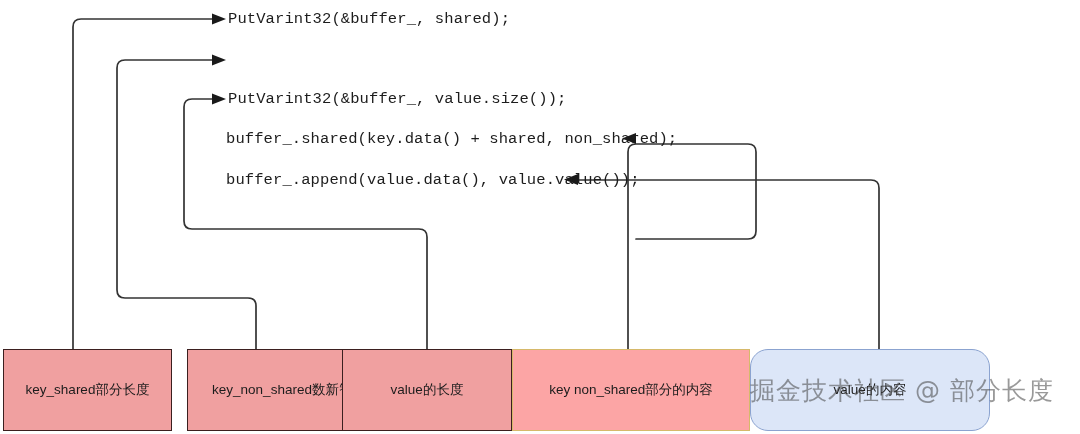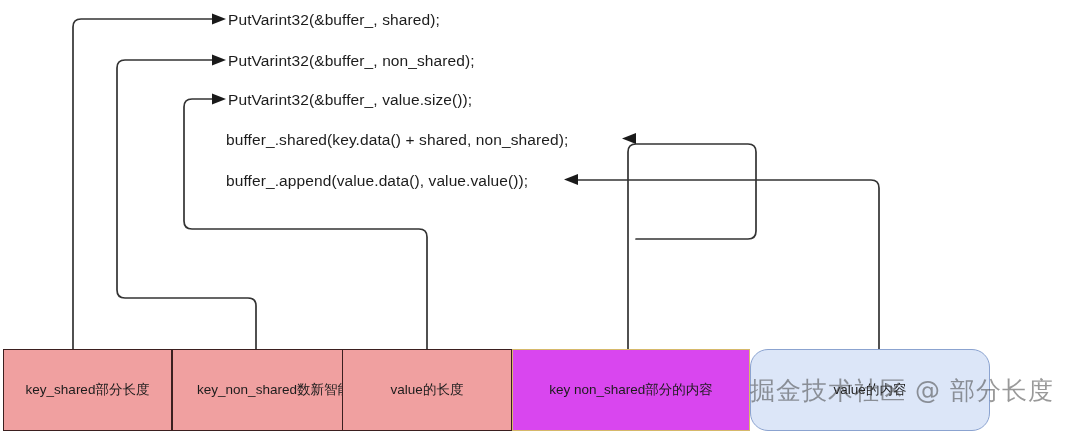--- a/index.html
+++ b/index.html
@@ -41,21 +41,21 @@
   }
   #connectors polygon {
     fill: #1a1a1a;
   }
 
   
   .code-line {
     position: absolute;
     white-space: nowrap;
     color: #1c1c1c;
-    font-family: Liberation Sans, sans-serif;
+    font-family: Liberation Mono, monospace;
     font-size: 15.5px;
     letter-spacing: 0.1px;
     line-height: 1;
   }
   .code-line-0 { left: 228px; top: 12px; }
   .code-line-1 { left: 228px; top: 53px; }
   .code-line-2 { left: 228px; top: 92px; }
   .code-line-3 { left: 226px; top: 132px; }
   .code-line-4 { left: 226px; top: 173px; }
 
@@ -79,29 +79,29 @@
     font-size: 13.5px;
     color: #1c1c1c;
     line-height: 1.35;
     padding: 0 4px;
   }
   .seg-pink {
     background: #f0a0a0;
     border: 1.6px solid #3b1f1f;
   }
   .seg-yellow {
-    background: #d946ef;
+    background: #fca5a5;
     border: 1.6px solid #d6b96a;
   }
   .seg-blue {
     background: #dce6f8;
     border: 1.6px solid #8ba3d0;
   }
   .seg-0 { left: 0px;   width: 169px; }
-  .seg-1 { left: 169px; width: 204px; }
+  .seg-1 { left: 184px; width: 204px; }
   .seg-2 { left: 339px; width: 170px; text-align: right; }
   .seg-3 { left: 509px; width: 238px; }
   .seg-4 { left: 747px; width: 240px; border-radius: 18px; }
 
   
   #watermark {
     position: absolute;
     left: 750px;
     top: 374px;
     font-size: 25px;
@@ -140,21 +140,20 @@
     </g>
 
     <g>
       <path d="M 879 349 L 879 188 Q 879 180 871 180 L 578 180"></path>
       <polygon points="578,174 564,179.5 578,185"></polygon>
     </g>
   </svg>
 
   <div class="code-line code-line-0">PutVarint32(&amp;buffer_, shared);</div>
 
-  <div class="code-line code-line-1">PutVarint32(&amp;buffer_, non_shared);</div>
 
   <div class="code-line code-line-2">PutVarint32(&amp;buffer_, value.size());</div>
 
   <div class="code-line code-line-3">buffer_.shared(key.data() + shared, non_shared);</div>
 
   <div class="code-line code-line-4">buffer_.append(value.data(), value.value());</div>
 
   <div id="layout-bar">
 
     <div class="seg seg-pink seg-0">key_shared部分长度</div>

